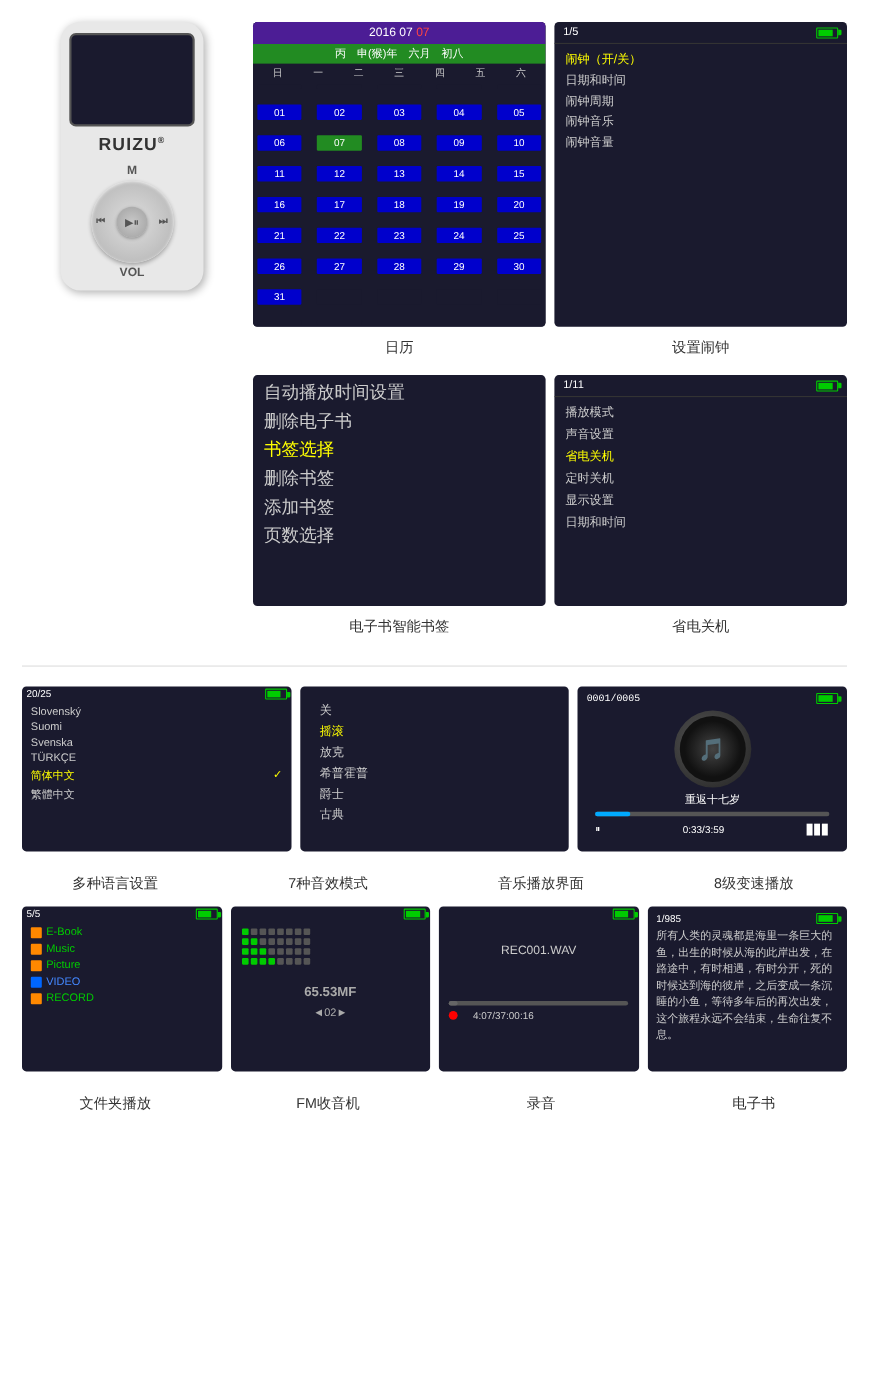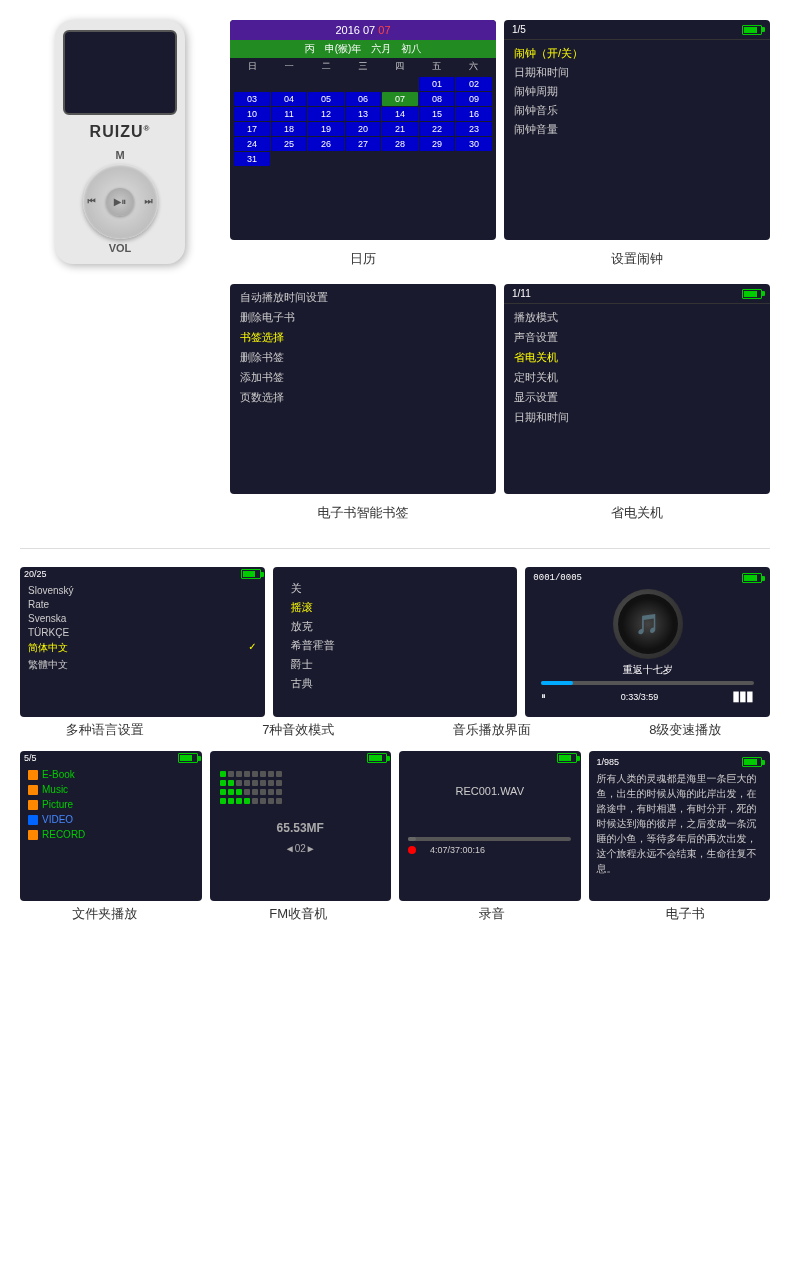--- a/index.html
+++ b/index.html
@@ -163,22 +163,22 @@
       background: #1a1a2e;
       padding: 2px 4px;
     }
     .cal-dow-row span {
       color: #cccccc;
       font-size: 9px;
       text-align: center;
     }
     .cal-grid {
       display: grid;
-      grid-template-columns: repeat(7, 1fr);
-      gap: 1px;
+      grid-template-columns: repeat(5, 1fr);
+      gap: 14px;
       padding: 2px 4px;
       background: #1a1a2e;
     }
     .cal-cell {
       background: #0000cc;
       color: #ffffff;
       font-size: 9px;
       text-align: center;
       padding: 2px 0;
       border-radius: 1px;
@@ -238,21 +238,21 @@
 
     
     .ebook-list {
       padding: 6px 10px;
       display: flex;
       flex-direction: column;
       gap: 5px;
     }
     .ebook-item {
       color: #cccccc;
-      font-size: 11px;
+      font-size: 16px;
     }
     .ebook-item.active { color: #ffff00; }
 
     
     .power-list {
       padding: 6px 10px;
       display: flex;
       flex-direction: column;
       gap: 5px;
     }
@@ -278,21 +278,21 @@
     
     .features-section {
       padding: 10px 20px;
       display: flex;
       flex-direction: column;
       gap: 0px;
     }
     .feature-row {
       display: flex;
       gap: 8px;
-      margin-bottom: 4px;
+      margin-bottom: 20px;
     }
     .feature-panel {
       flex: 1;
       background: #1a1a2e;
       border-radius: 4px;
       overflow: hidden;
       min-height: 150px;
       position: relative;
     }
     .feature-caption-row {
@@ -744,21 +744,21 @@
 
     <div class="feature-panel">
       <div class="lang-header">
         <span class="lang-page">20/25</span>
         <div class="battery-icon">
             <div class="battery-fill"></div>
           </div>
       </div>
       <div class="lang-list" id="langList">
       <div class="lang-item">Slovenský</div>
-          <div class="lang-item">Rate</div>
+          <div class="lang-item">Suomi</div>
           <div class="lang-item">Svenska</div>
           <div class="lang-item">TÜRKÇE</div>
           <div class="lang-item active">
             <span>简体中文</span>
             <span>✓</span>
           </div>
           <div class="lang-item">繁體中文</div>
         </div>
     </div>
 

